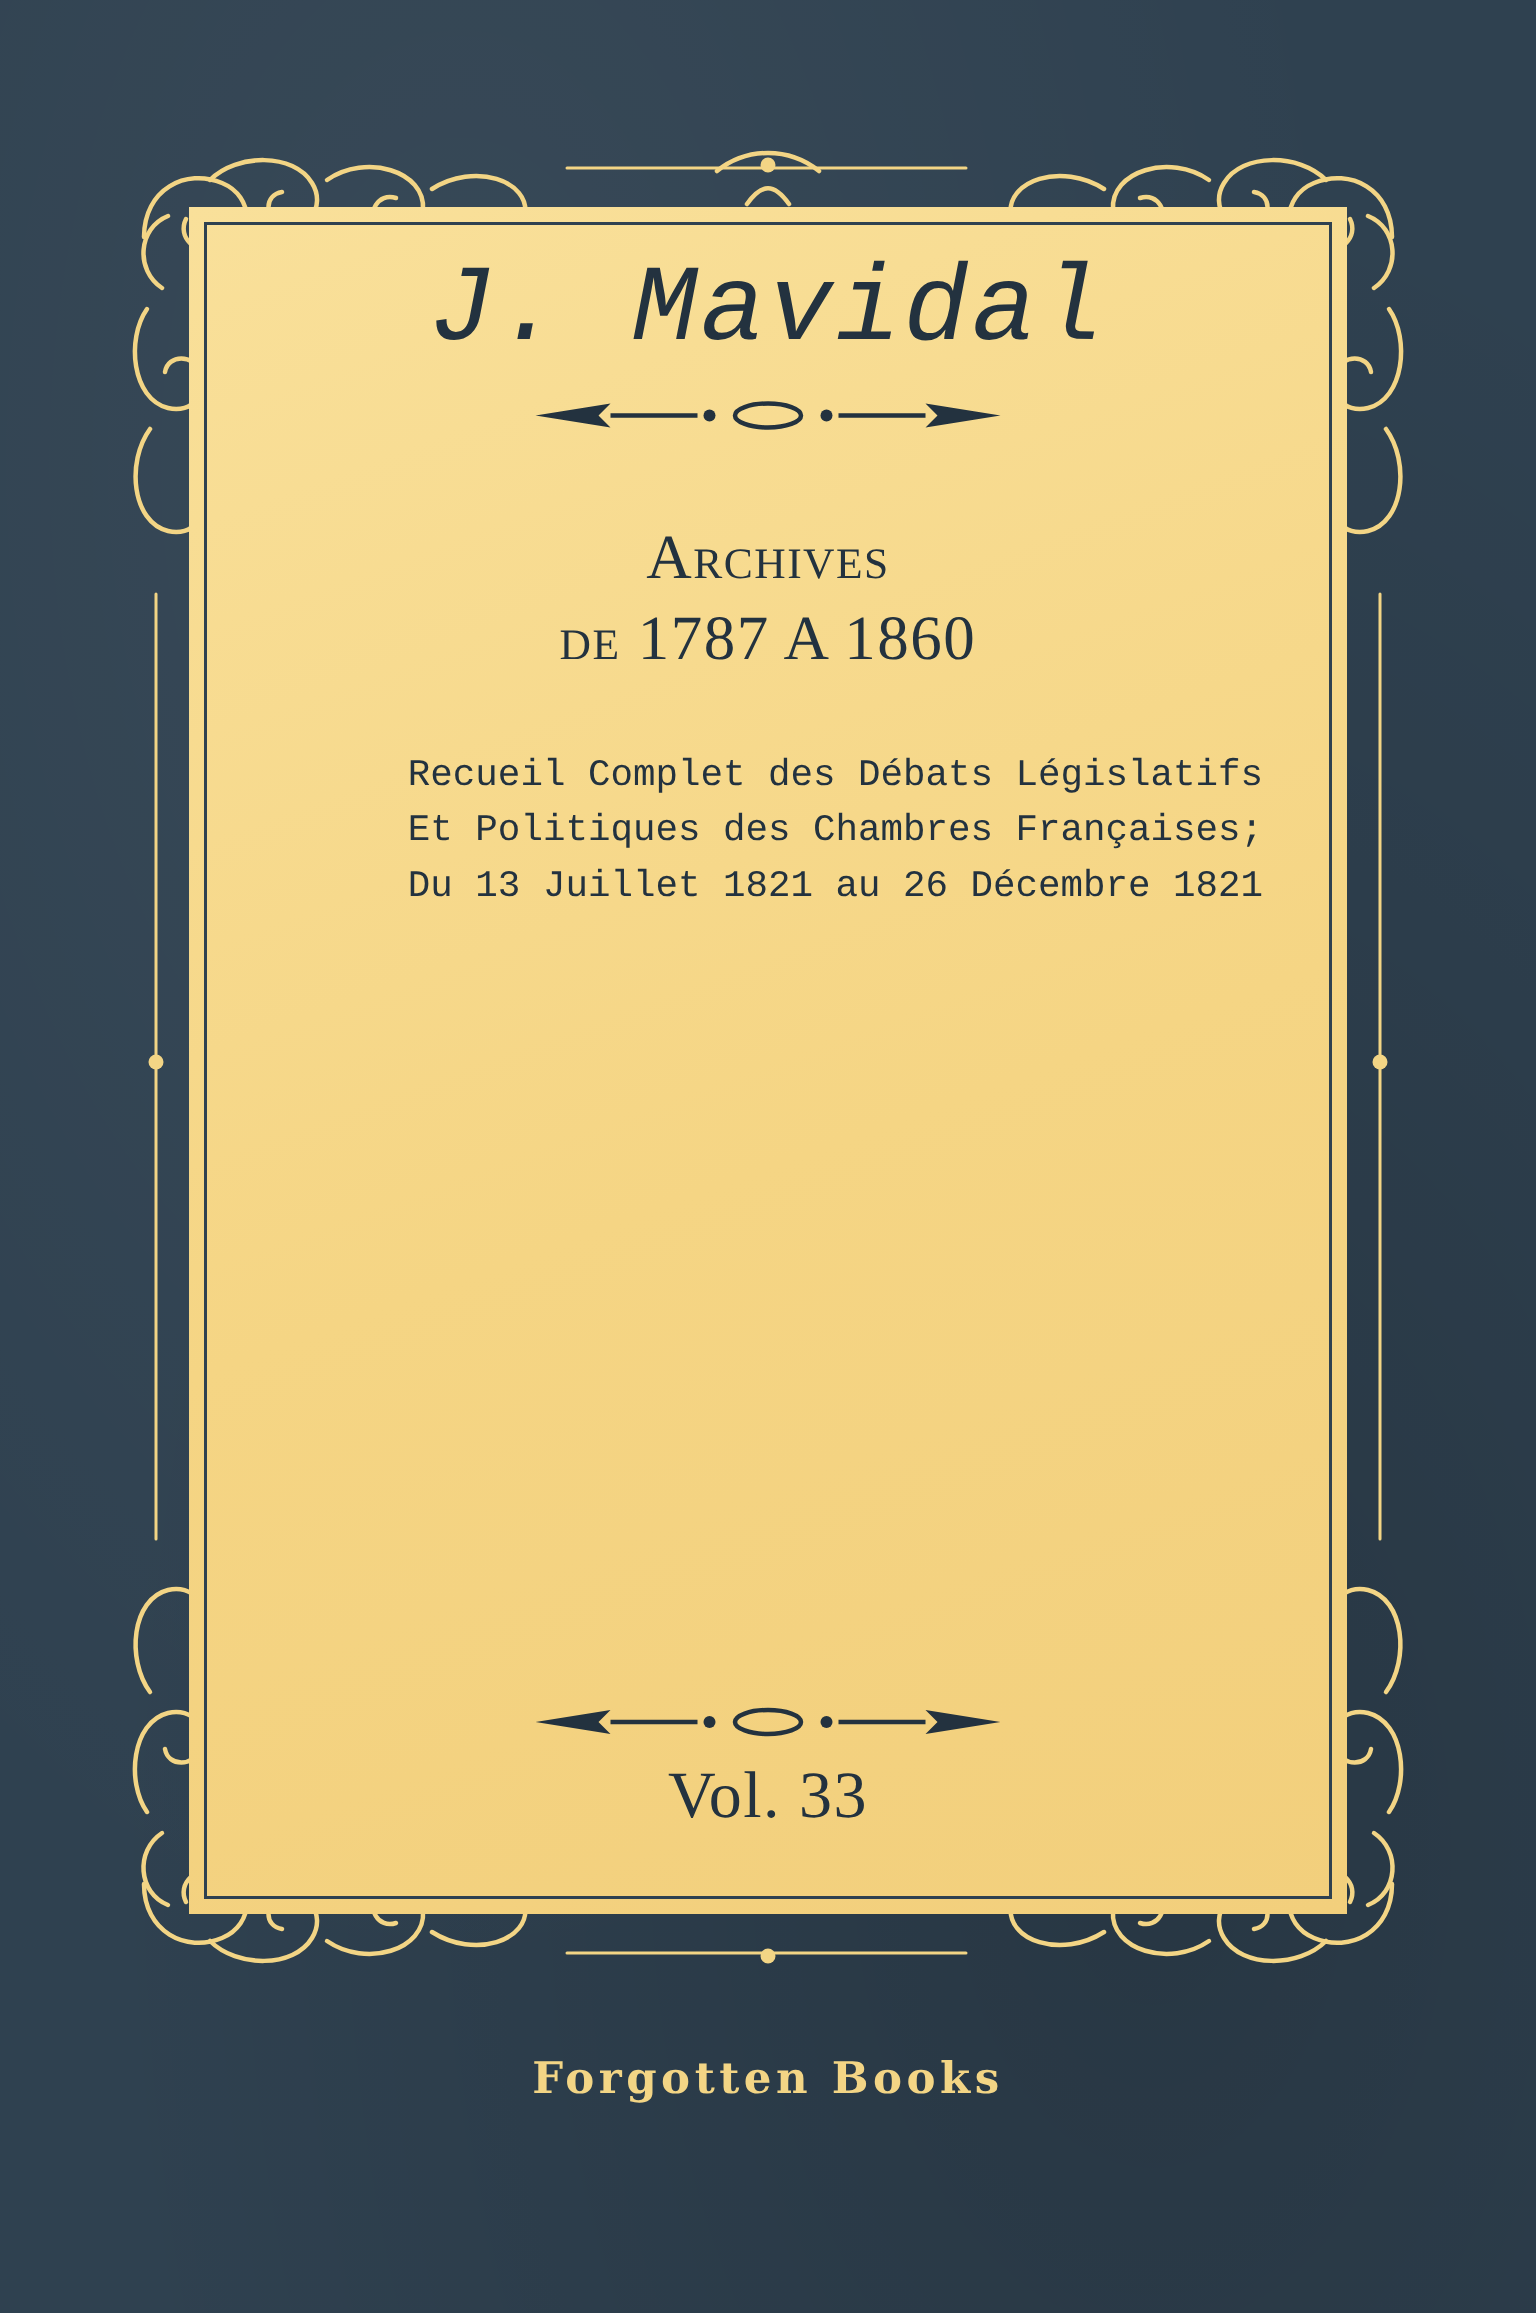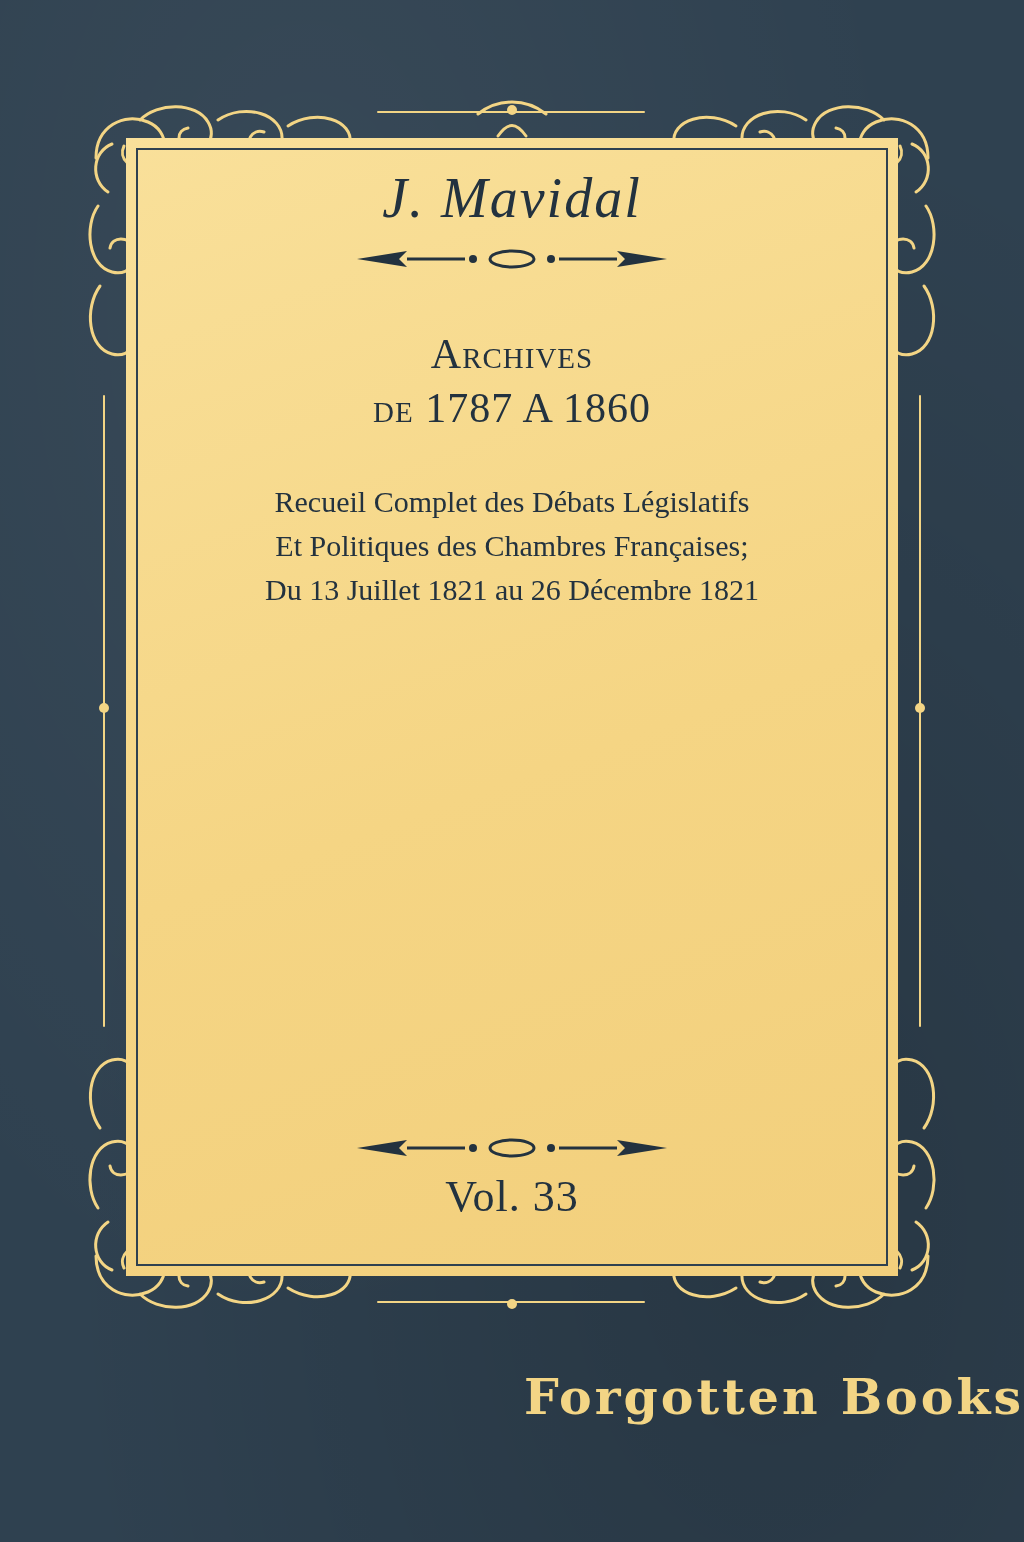--- a/index.html
+++ b/index.html
@@ -67,23 +67,23 @@
     width: 868px;
     height: 1222px;
     display: flex;
     flex-direction: column;
     align-items: center;
     color: #253543;
   }
 
   .author {
     margin-top: 70px;
-    font-family: Liberation Serif, serif;
+    font-family: Liberation Mono, monospace;
     font-style: italic;
-    font-size: 56px;
+    font-size: 72px;
     letter-spacing: 2px;
     color: #23323f;
     text-align: center;
   }
 
   .divider {
     margin-top: 16px;
     width: 330px;
     height: 26px;
   }
@@ -97,23 +97,23 @@
     line-height: 1.28;
     color: #23323f;
     font-variant: small-caps;
     letter-spacing: 1px;
   }
   .title .line { display: block; white-space: nowrap; }
 
   .subtitle {
     margin-top: 44px;
     width: 660px;
-    text-align: center;
-    font-family: Liberation Serif, serif;
-    font-size: 30px;
+    text-align: right;
+    font-family: Liberation Mono, monospace;
+    font-size: 25px;
     line-height: 1.48;
     color: #23323f;
   }
   .subtitle .line { display: block; }
 
   .spacer { flex: 1 1 auto; }
 
   .divider2 {
     width: 330px;
     height: 26px;
@@ -126,24 +126,24 @@
     color: #23323f;
     margin-bottom: 96px;
     letter-spacing: 1px;
   }
 
   .imprint {
     position: absolute;
     left: 0;
     right: 0;
     top: 1368px;
-    text-align: right;
+    text-align: center;
     font-family: "DejaVu Serif", serif;
     font-weight: bold;
-    font-size: 49px;
+    font-size: 29px;
     letter-spacing: 3px;
     color: #f3d585;
   }
 </style>
 </head>
 <body>
 
 <div class="cover">
 
   <div class="frame">

